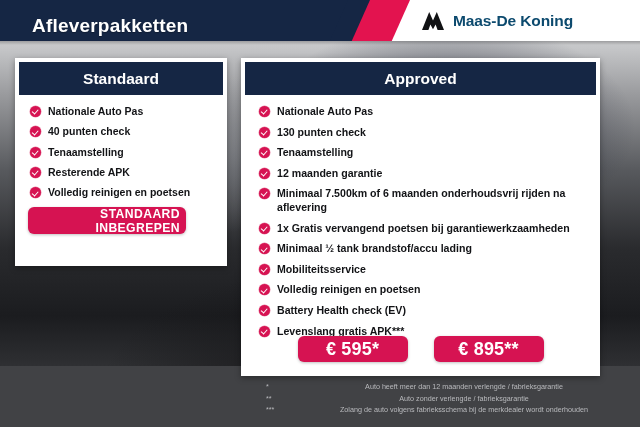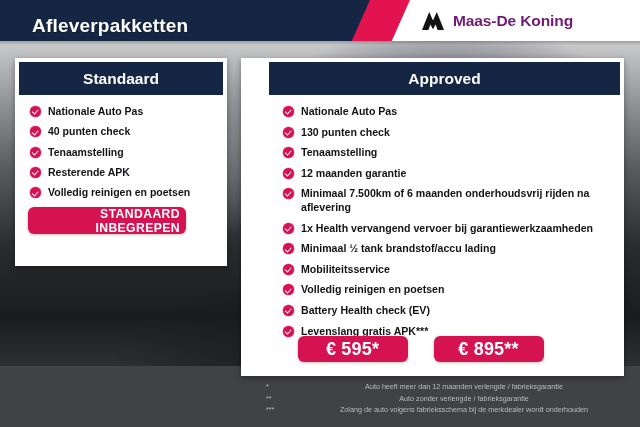--- a/index.html
+++ b/index.html
@@ -50,35 +50,35 @@
     color:#ffffff;font-size:19px;font-weight:bold;letter-spacing:.2px;
     text-shadow:0 1px 1px rgba(0,0,0,.25);
     margin-top:6px;
   }
   .brand{
     position:absolute;left:421px;top:10px;height:22px;
     display:flex;align-items:center;gap:8px;
   }
   .brand-mark{width:24px;height:20px;display:block;}
   .brand-name{
-    color:#701a75;font-size:15.5px;font-weight:bold;letter-spacing:-0.1px;
+    color:#0c4a6e;font-size:15.5px;font-weight:bold;letter-spacing:-0.1px;
     white-space:nowrap;
   }
   .header-shadow{
     position:absolute;left:0;top:41px;width:640px;height:4px;
     background:linear-gradient(180deg,rgba(0,0,0,.22),rgba(0,0,0,0));
   }
 
   
   .card{
     position:absolute;background:#ffffff;
     box-shadow:0 2px 6px rgba(0,0,0,.35);
   }
   .card-std{left:15px;top:58px;width:212px;height:208px;}
-  .card-app{left:241px;top:58px;width:359px;height:318px;padding-left:24px;}
+  .card-app{left:241px;top:58px;width:359px;height:318px;}
 
   .card-head{
     background:#152644;color:#ffffff;
     display:flex;align-items:center;justify-content:center;
     font-size:15.5px;font-weight:bold;
     margin:4px 4px 0 4px;
   }
   .card-std .card-head{height:33px;}
   .card-app .card-head{height:33px;}
 
@@ -205,21 +205,21 @@
         <li>
           <span class="chk"></span>
           <span class="feat-text">12 maanden garantie</span>
         </li>
         <li>
           <span class="chk"></span>
           <span class="feat-text">Minimaal 7.500km of 6 maanden onderhoudsvrij rijden na aflevering</span>
         </li>
         <li>
           <span class="chk"></span>
-          <span class="feat-text">1x Health vervangend vervoer bij garantiewerkzaamheden</span>
+          <span class="feat-text">1x Gratis vervangend poetsen bij garantiewerkzaamheden</span>
         </li>
         <li>
           <span class="chk"></span>
           <span class="feat-text">Minimaal ½ tank brandstof/accu lading</span>
         </li>
         <li>
           <span class="chk"></span>
           <span class="feat-text">Mobiliteitsservice</span>
         </li>
         <li>

